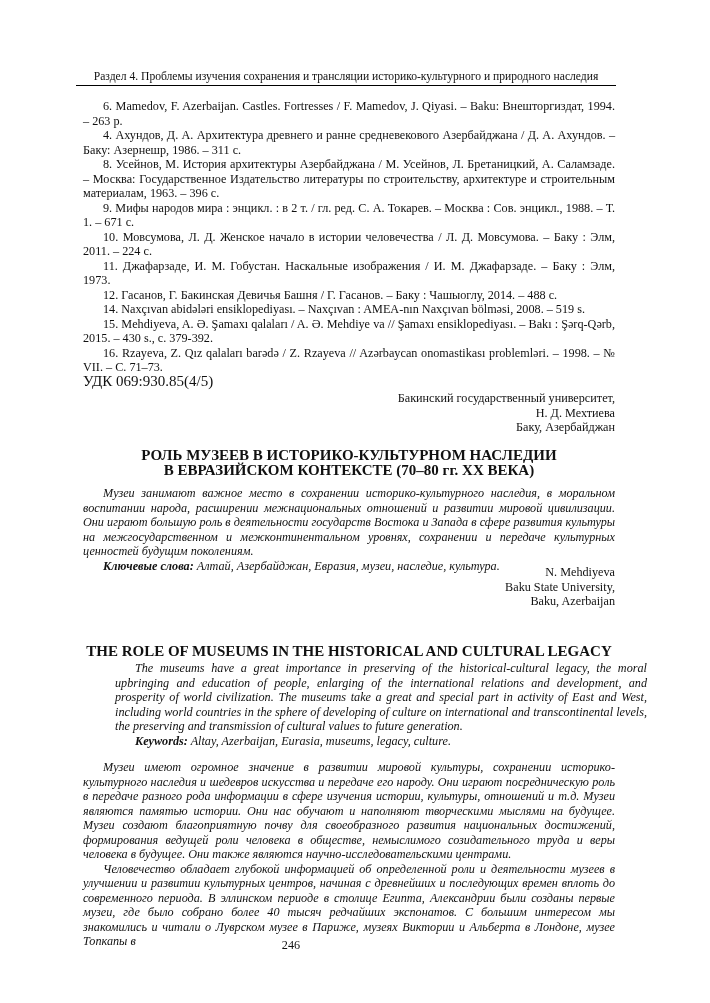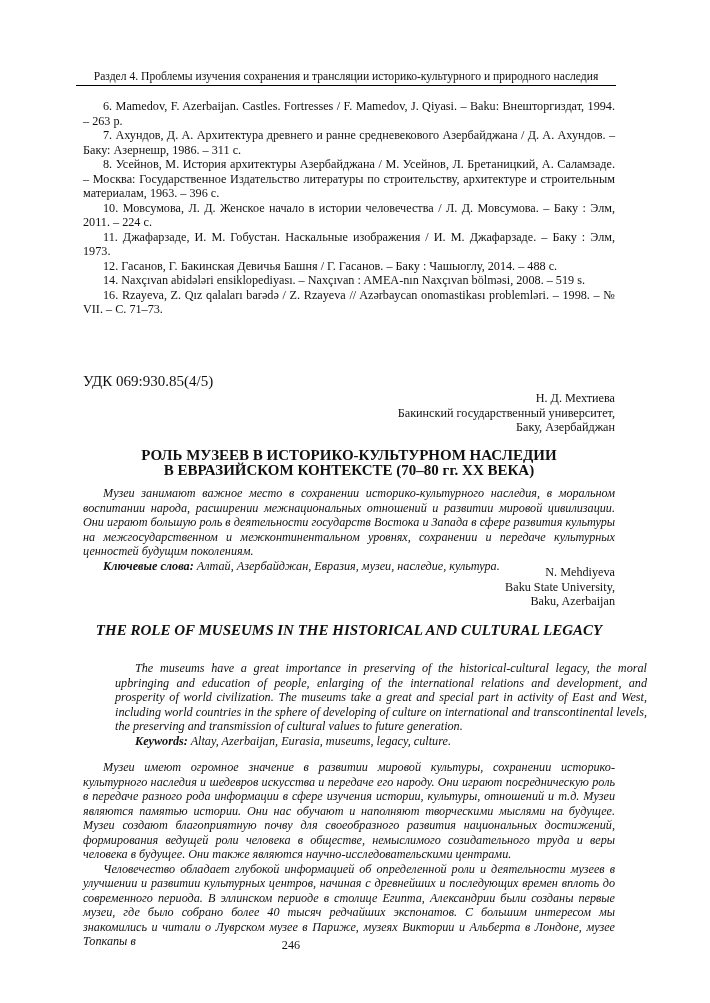--- a/index.html
+++ b/index.html
@@ -20,54 +20,56 @@
   .page-number { position: absolute; left: 0; width: 582px; top: 938px; text-align: center; font-size: 12.2px; }
 </style>
 </head>
 <body>
 
 <div class="running-head">Раздел 4. Проблемы изучения сохранения и трансляции историко-культурного и природного наследия</div>
 <div class="head-rule"></div>
 
 <div class="refs">
   <p class="ref">6. Mamedov, F. Azerbaijan. Castles. Fortresses / F. Mamedov, J. Qiyasi. – Baku: Внешторгиздат, 1994. – 263 p.</p>
-  <p class="ref">7. Ахундов, Д. А. Архитектура древнего и ранне средневекового Азербайджана / Д. А. Ахундов. – Баку: Азернешр, 1986. – 311 с.</p>
+  <p class="ref">4. Ахундов, Д. А. Архитектура древнего и ранне средневекового Азербайджана / Д. А. Ахундов. – Баку: Азернешр, 1986. – 311 с.</p>
   <p class="ref">8. Усейнов, М. История архитектуры Азербайджана / М. Усейнов, Л. Бретаницкий, А. Саламзаде. – Москва: Государственное Издательство литературы по строительству, архитектуре и строительным материалам, 1963. – 396 с.</p>
+  <p class="ref">9. Мифы народов мира : энцикл. : в 2 т. / гл. ред. С. А. Токарев. – Москва : Сов. энцикл., 1988. – Т. 1. – 671 с.</p>
   <p class="ref">10. Мовсумова, Л. Д. Женское начало в истории человечества / Л. Д. Мовсумова. – Баку : Элм, 2011. – 224 с.</p>
   <p class="ref">11. Джафарзаде, И. М. Гобустан. Наскальные изображения / И. М. Джафарзаде. – Баку : Элм, 1973.</p>
   <p class="ref">12. Гасанов, Г. Бакинская Девичья Башня / Г. Гасанов. – Баку : Чашыоглу, 2014. – 488 с.</p>
   <p class="ref">14. Naxçıvan abidələri ensiklopediyası. – Naxçıvan : AMEA-nın Naxçıvan bölməsi, 2008. – 519 s.</p>
+  <p class="ref">15. Mehdiyeva, A. Ə. Şamaxı qalaları / A. Ə. Mehdiye va // Şamaxı ensiklopediyası. – Bakı : Şərq-Qərb, 2015. – 430 s., c. 379-392.</p>
   <p class="ref">16. Rzayeva, Z. Qız qalaları barədə / Z. Rzayeva // Azərbaycan onomastikası problemləri. – 1998. – № VII. – С. 71–73.</p>
 </div>
 
 <div class="udk">УДК 069:930.85(4/5)</div>
 
 <div class="author-block" style="top:391px;">
+  <div>Бакинский государственный университет,</div>
   <div>Н. Д. Мехтиева</div>
-  <div>Бакинский государственный университет,</div>
   <div>Баку, Азербайджан</div>
 </div>
 
 <div class="title" style="top:448px;">
   <div>РОЛЬ МУЗЕЕВ В ИСТОРИКО-КУЛЬТУРНОМ НАСЛЕДИИ</div>
   <div>В ЕВРАЗИЙСКОМ КОНТЕКСТЕ (70–80 гг. XX ВЕКА)</div>
 </div>
 
 <div class="para" style="top:486px;">
   <p>Музеи занимают важное место в сохранении историко-культурного наследия, в моральном воспитании народа, расширении межнациональных отношений и развитии мировой цивилизации. Они играют большую роль в деятельности государств Востока и Запада в сфере развития культуры на межгосударственном и межконтинентальном уровнях, сохранении и передаче культурных ценностей будущим поколениям.</p>
   <p><span class="kw-label">Ключевые слова:</span><span> Алтай, Азербайджан, Евразия, музеи, наследие, культура.</span></p>
 </div>
 
 <div class="author-block" style="top:565px;">
   <div>N. Mehdiyeva</div>
   <div>Baku State University,</div>
   <div>Baku, Azerbaijan</div>
 </div>
 
-<div class="title" style="top:623px;font-style:italic;">
+<div class="title" style="top:644px;">
   <div>THE ROLE OF MUSEUMS IN THE HISTORICAL AND CULTURAL LEGACY</div>
 </div>
 
 <div class="para" style="top:661px;margin-left:32px;">
   <p>The museums have a great importance in preserving of the historical-cultural legacy, the moral upbringing and education of people, enlarging of the international relations and development, and prosperity of world civilization. The museums take a great and special part in activity of East and West, including world countries in the sphere of developing of culture on international and transcontinental levels, the preserving and transmission of cultural values to future generation.</p>
   <p><span class="kw-label">Keywords:</span><span> Altay, Azerbaijan, Eurasia, museums, legacy, culture.</span></p>
 </div>
 
 <div class="para" style="top:760px;">
   <p>Музеи имеют огромное значение в развитии мировой культуры, сохранении историко-культурного наследия и шедевров искусства и передаче его народу. Они играют посредническую роль в передаче разного рода информации в сфере изучения истории, культуры, отношений и т.д. Музеи являются памятью истории. Они нас обучают и наполняют творческими мыслями на будущее. Музеи создают благоприятную почву для своеобразного развития национальных достижений, формирования ведущей роли человека в обществе, немыслимого созидательного труда и веры человека в будущее. Они также являются научно-исследовательскими центрами.</p>

